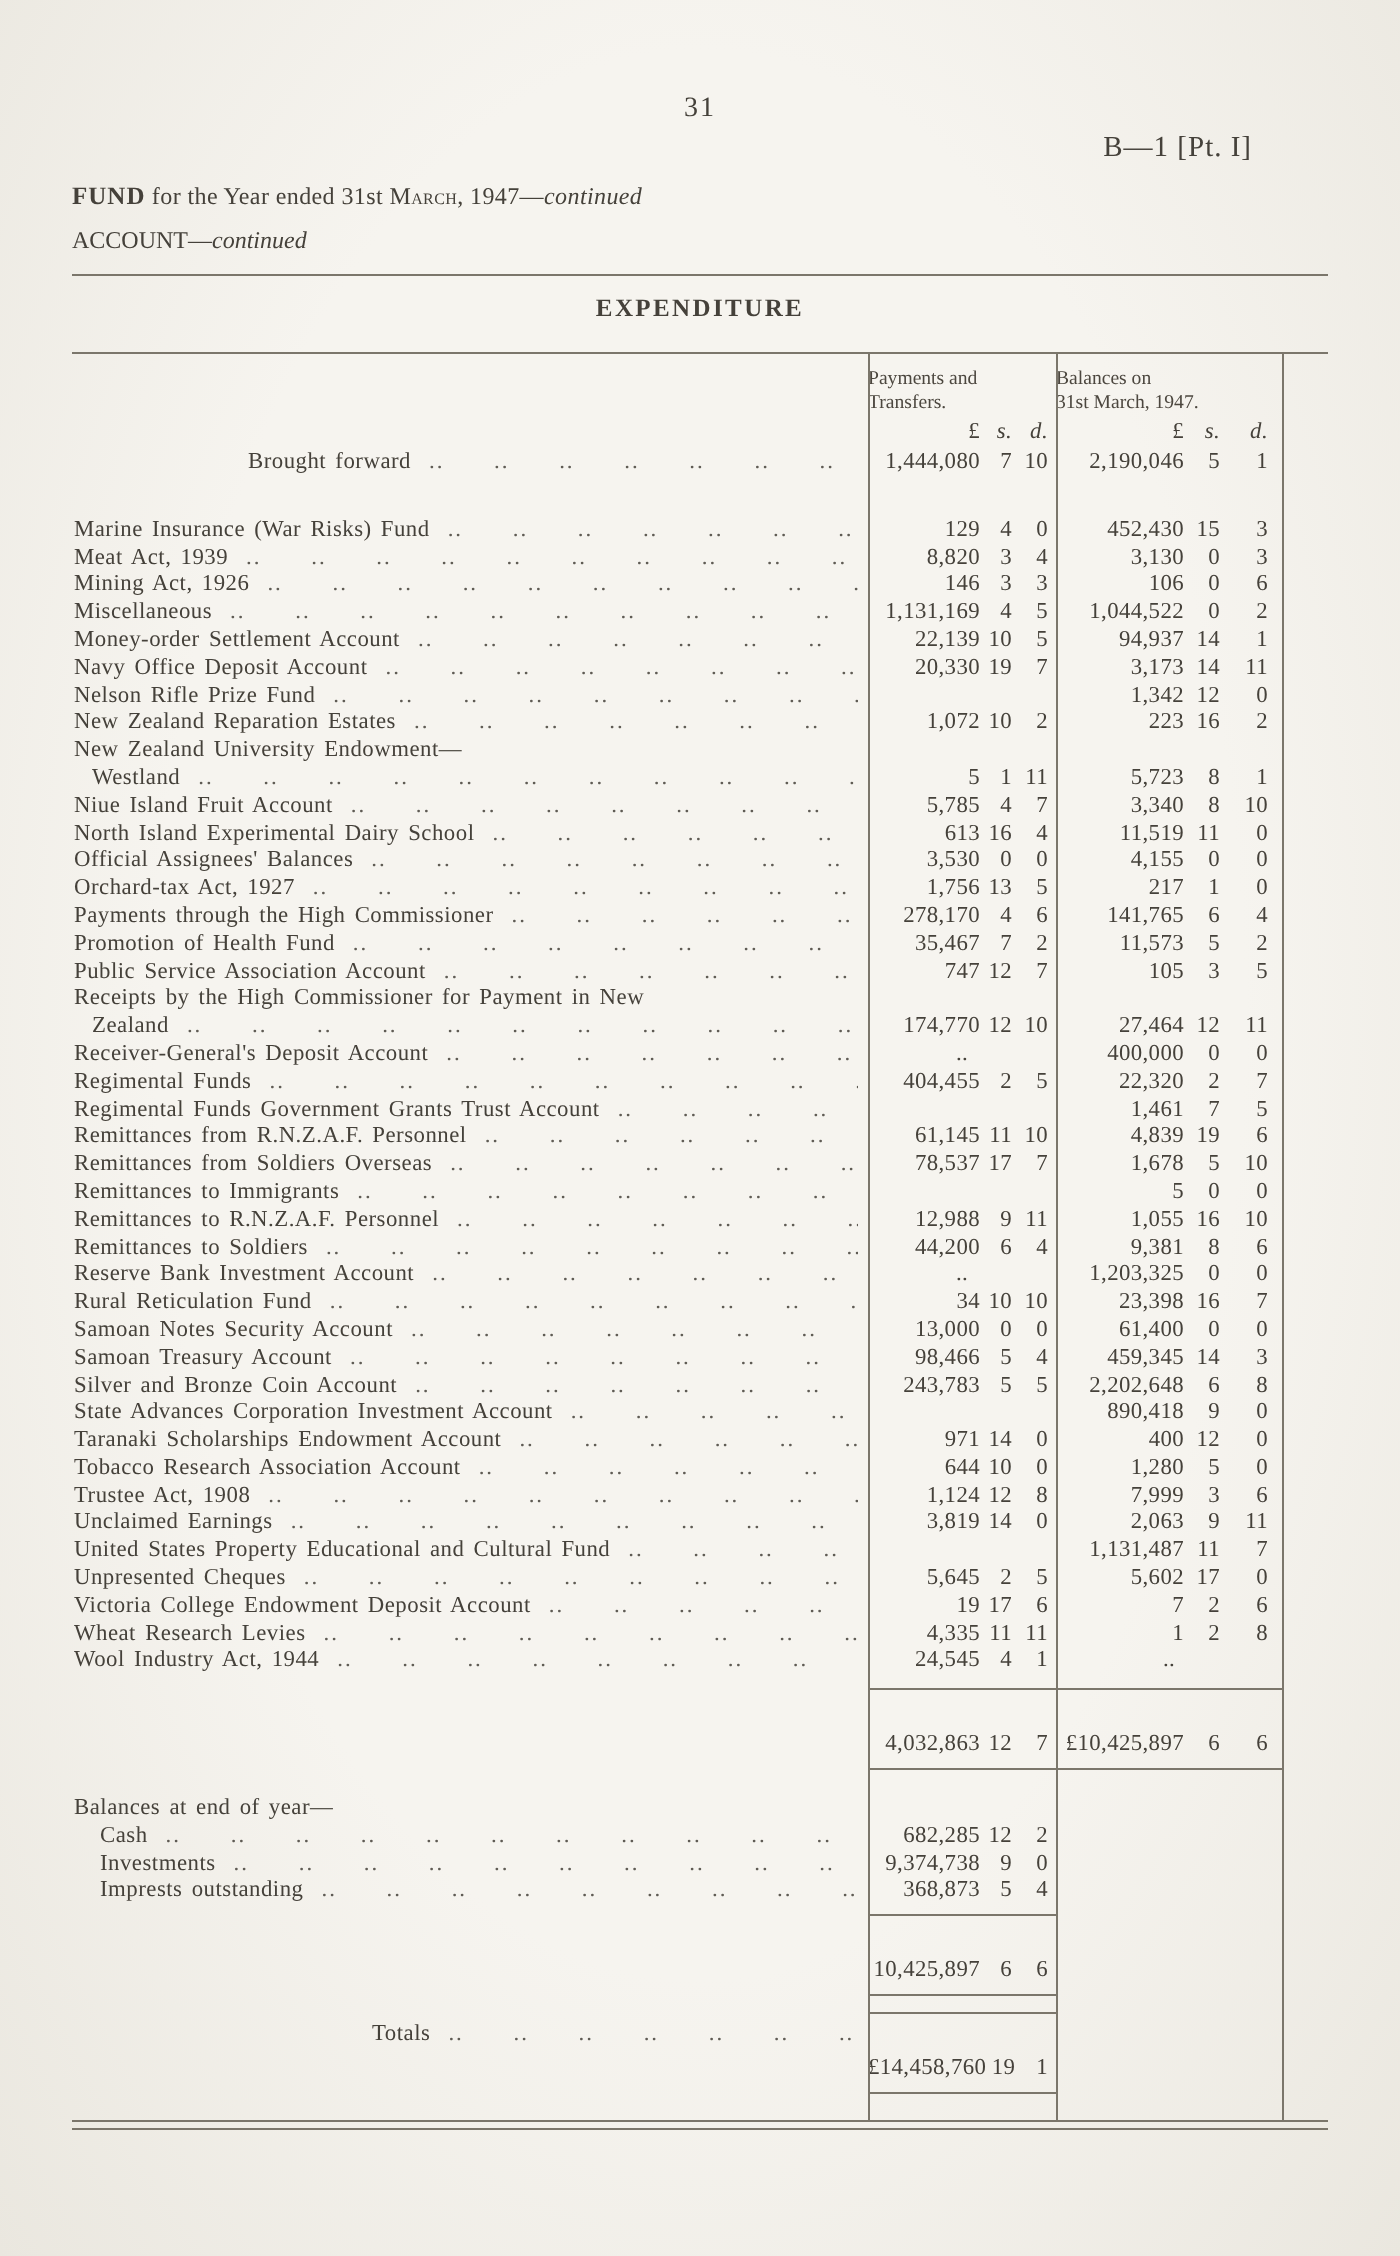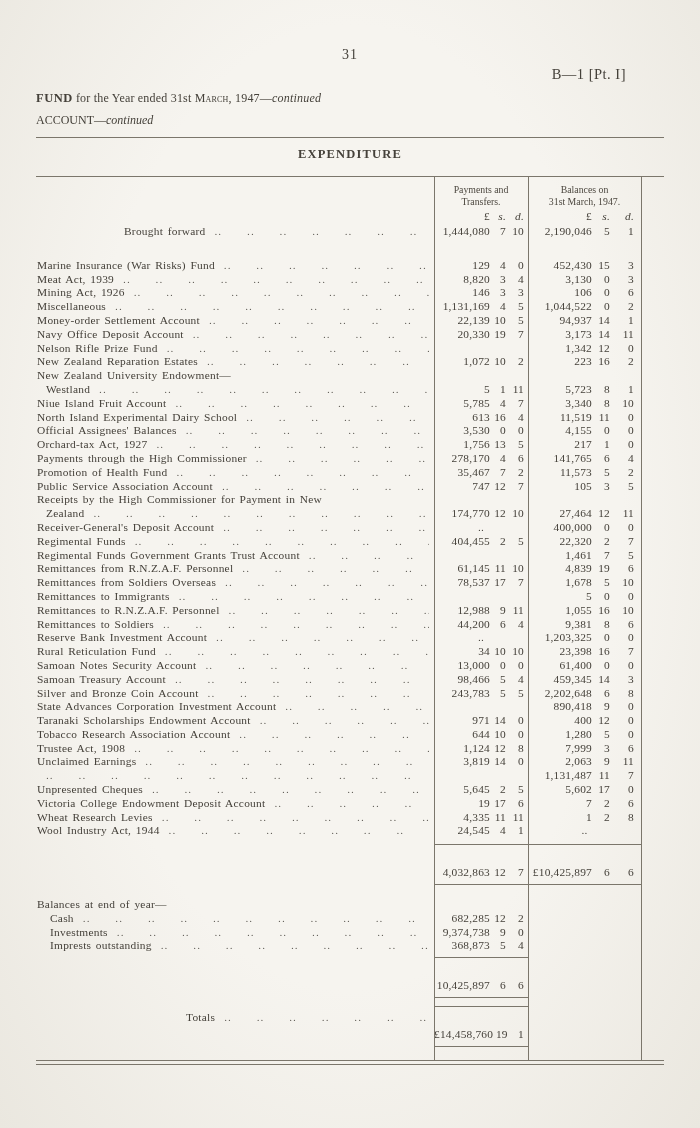--- a/index.html
+++ b/index.html
@@ -18,21 +18,21 @@
   .sc{font-variant:small-caps;}
   .accountline{margin-top:7px;font-size:12px;}
   .toprule{margin-top:9px;border-top:1px solid #7b766b;height:0;}
   .exptitle{margin-top:9px;text-align:center;font-weight:bold;font-size:12.5px;letter-spacing:1.2px;}
 
   .tbl{position:relative;margin-top:14px;border-top:1px solid #7b766b;font-size:11.4px;}
   .vline{position:absolute;top:0;bottom:4px;width:1px;background:#7b766b;}
   .v1{left:398px}.v2{left:492px}.v3{left:605px}
 
   .thead{display:grid;grid-template-columns:398px 94px 113px 1fr;padding-top:7px;}
-  .colhead{text-align:center;font-size:9.8px;line-height:11.5px;color:#4c473f;}
+  .colhead{font-size:9.8px;line-height:11.5px;color:#4c473f;}
 
   .trow{display:grid;grid-template-columns:398px 94px 113px 1fr;line-height:13.8px;}
   .currrow{margin-top:3px;height:15px;}
   .currrow .p,.currrow .s,.currrow .d{text-align:center;}
   .currrow .s,.currrow .d{font-style:italic;}
 
   .stub{display:flex;overflow:hidden;padding-left:1px;font-family:Liberation Serif, serif;}
   .lbl{white-space:nowrap;letter-spacing:.25px;word-spacing:1.5px;}
   .leader{flex:1 1 0;overflow:hidden;white-space:nowrap;margin:0 5px 0 9px;opacity:.85;}
   .leader::after{content:".. .. .. .. .. .. .. .. .. .. .. .. .. .. .. .. .. .. .. .. .. .. .. ..";
@@ -715,20 +715,21 @@
             </div>
             <div class="money bal">
               <span class="p">2,063</span>
               <span class="s">9</span>
               <span class="d">11</span>
             </div>
             <div class="gut"></div>
           </div>
           <div class="trow">
             <div class="stub">
+              <span class="lbl">United States Property Educational and Cultural Fund</span>
               <span class="leader"></span>
             </div>
             <div class="money pay"></div>
             <div class="money bal">
               <span class="p">1,131,487</span>
               <span class="s">11</span>
               <span class="d">7</span>
             </div>
             <div class="gut"></div>
           </div>

